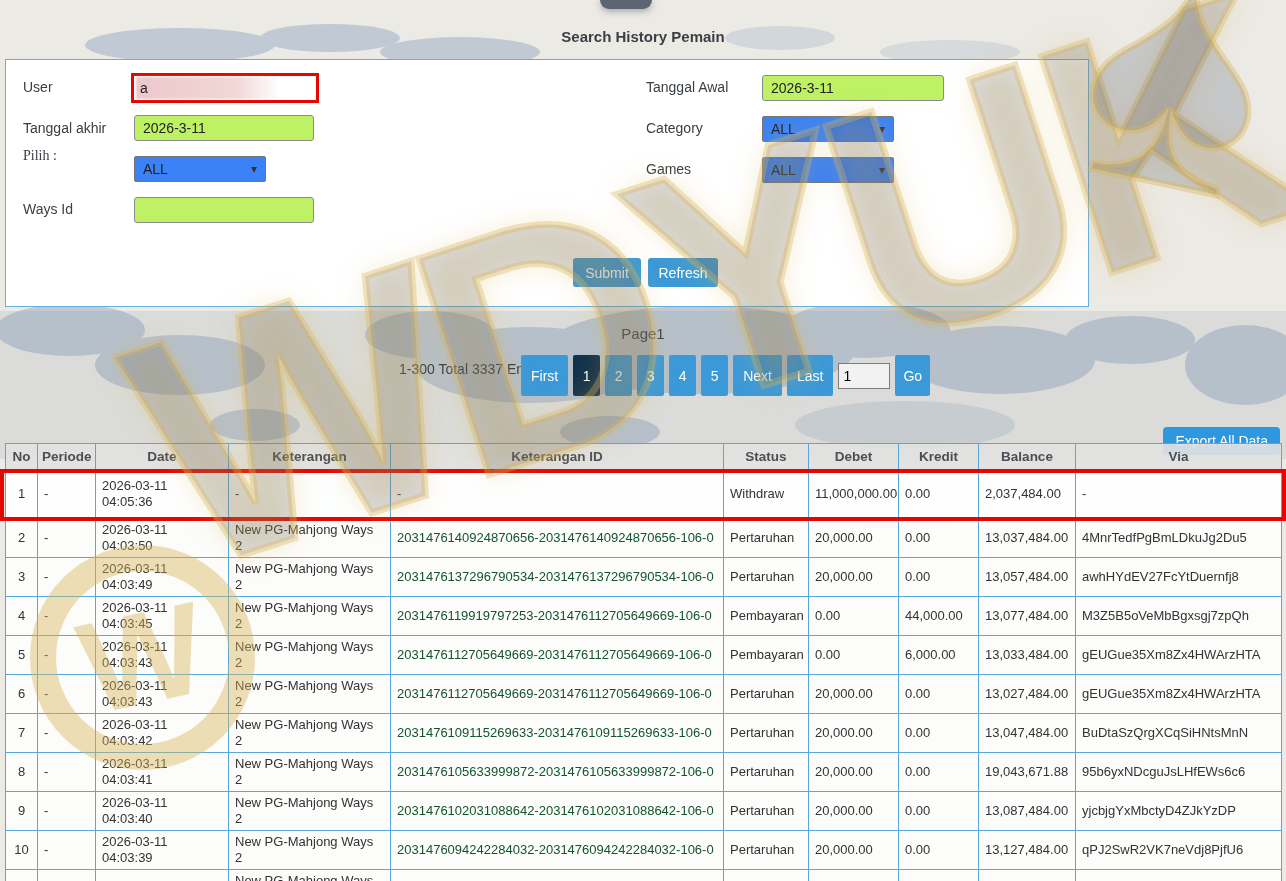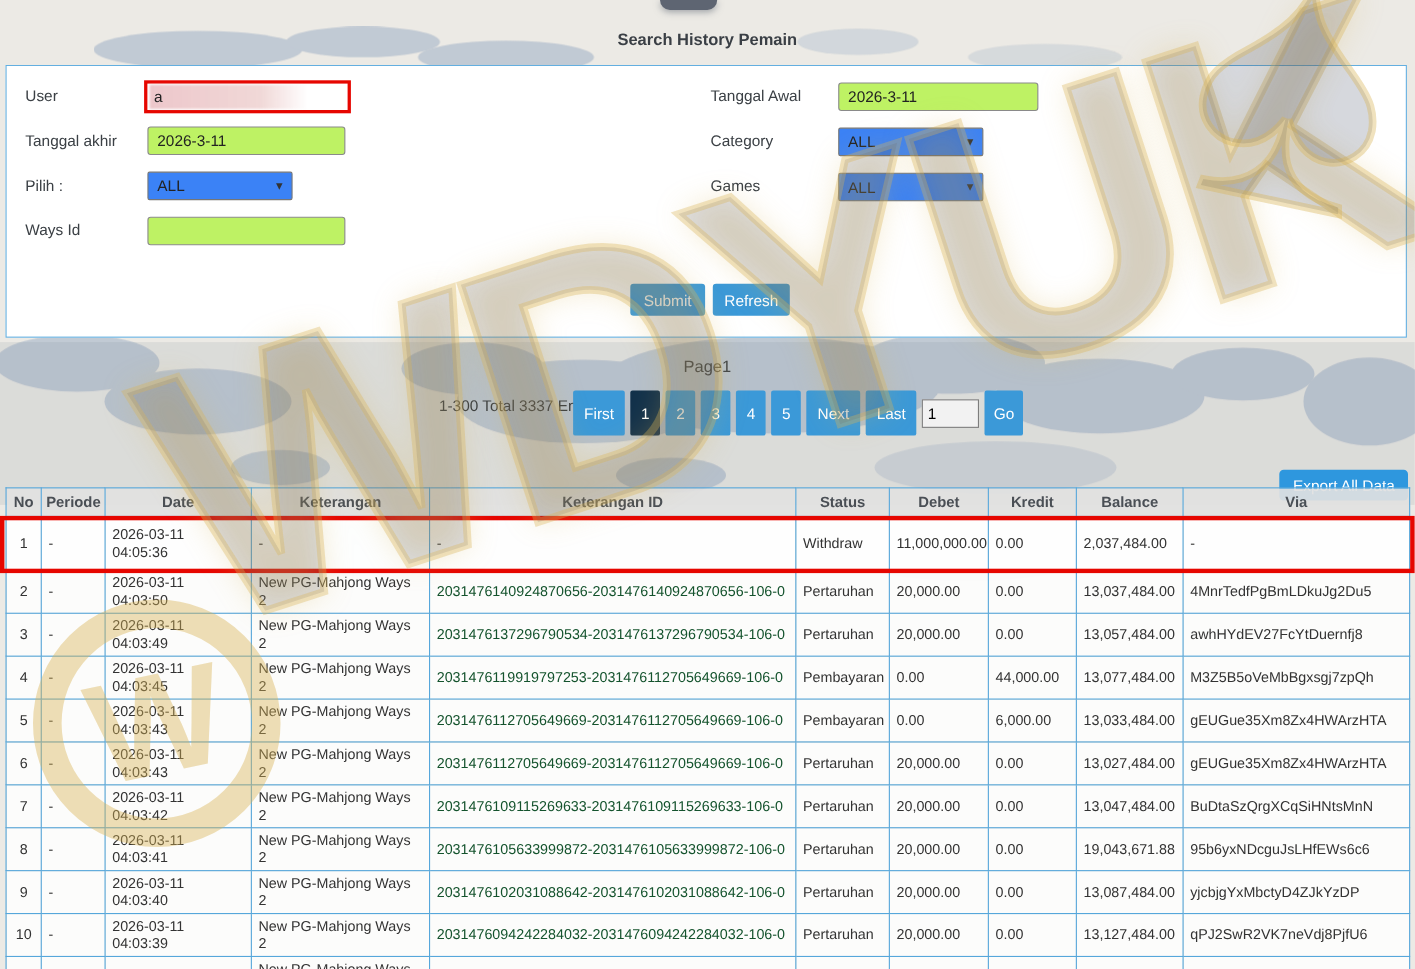--- a/index.html
+++ b/index.html
@@ -9,21 +9,21 @@
   
   .map{position:absolute;left:0;top:0;z-index:0;}
   .top-blob{position:absolute;left:600px;top:0;width:52px;height:9px;background:#5e6572;
     border-radius:0 0 9px 9px;box-shadow:0 2px 7px rgba(90,98,112,.55);z-index:3;}
 
   
   .page-title{position:absolute;top:28px;left:0;width:100%;text-align:center;
     font-size:15px;font-weight:bold;color:#3a3f45;z-index:3;}
 
   
-  .form-panel{position:absolute;left:5px;top:59px;width:1274px;height:248px;background:#fff;
+  .form-panel{position:absolute;left:5px;top:59px;width:1084px;height:248px;background:#fff;
     border:1px solid #63afe0;box-sizing:border-box;z-index:2;}
   .f-label{position:absolute;font-size:14px;color:#3b4045;}
   .text-input{box-sizing:border-box;border:1px solid #8a8a8a;border-radius:3px;background:#bef264;
     font-size:14px;color:#222;padding:0 8px;height:26px;outline:none;font-family:"Liberation Sans",sans-serif;}
   .field-red-box{position:absolute;left:125px;top:13px;width:188px;height:30px;border:3px solid #e60600;
     box-sizing:border-box;background:#fff;}
   .field-red-box input{position:relative;z-index:2;width:100%;height:100%;border:none;background:transparent;padding:0 6px;}
   .redaction{position:absolute;z-index:1;left:2px;top:1px;bottom:1px;width:144px;
     background:linear-gradient(90deg,rgba(236,196,200,.95) 0%,rgba(239,212,211,.9) 70%,rgba(239,212,211,0) 100%);
     filter:blur(1px);pointer-events:none;}
@@ -116,21 +116,21 @@
   <div class="form-panel">
     <span class="f-label" style="left:17px;top:19px;">User</span>
     <div class="field-red-box">
       <input class="text-input" value="a" style="">
       <div class="redaction"></div>
     </div>
 
     <span class="f-label" style="left:17px;top:60px;">Tanggal akhir</span>
     <input class="text-input" style="position: absolute; left: 128px; top: 55px; width: 180px;" value="2026-3-11">
 
-    <span class="f-label" style="left:17px;top:101px;">Pilih :</span>
+    <span class="f-label" style="left:17px;top:88px;font-family:Liberation Serif, serif;">Pilih :</span>
     <div class="fake-select" style="left:128px;top:96px;">
       <span>ALL</span>
       <span class="chevron">▾</span>
     </div>
 
     <span class="f-label" style="left:17px;top:141px;">Ways Id</span>
     <input class="text-input" style="position: absolute; left: 128px; top: 137px; width: 180px;" value="">
 
     <span class="f-label" style="left:640px;top:19px;">Tanggal Awal</span>
     <input class="text-input" style="position: absolute; left: 756px; top: 15px; width: 182px;" value="2026-3-11">

